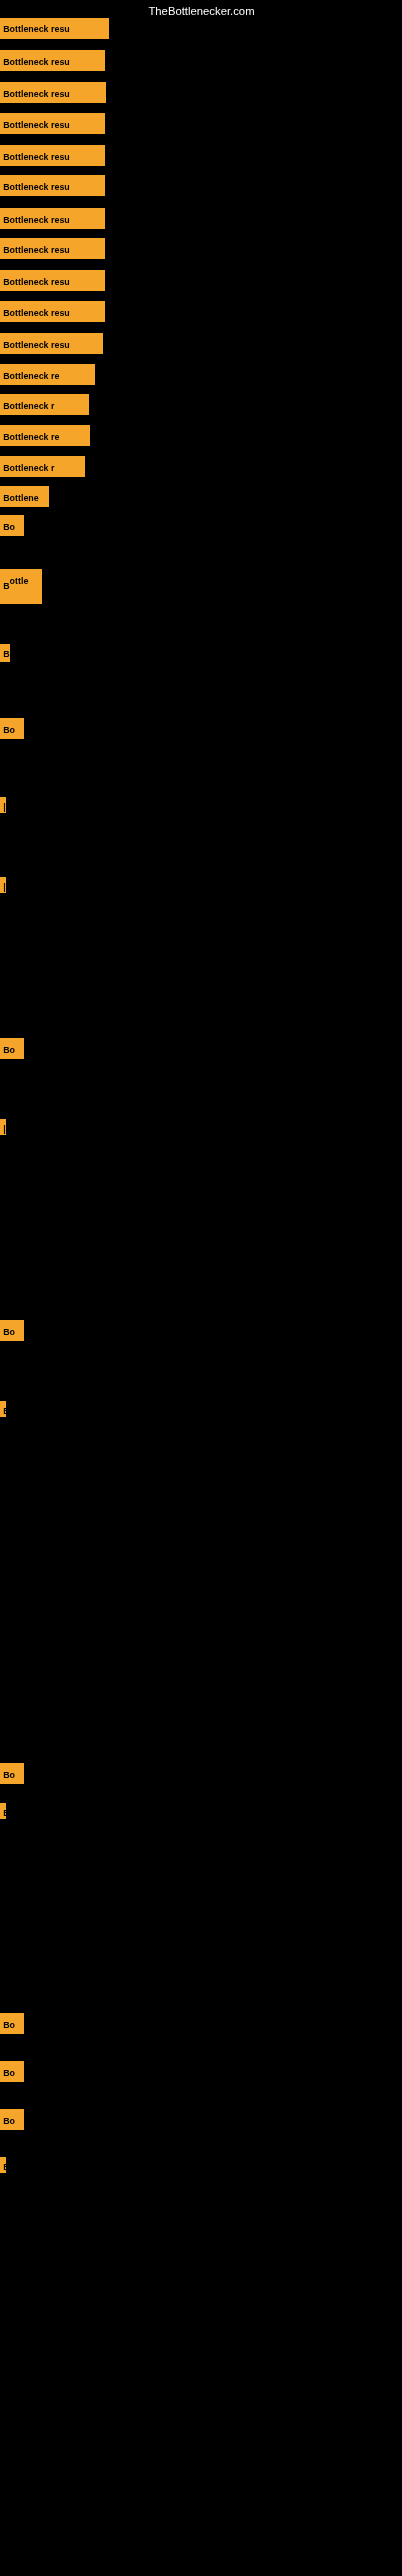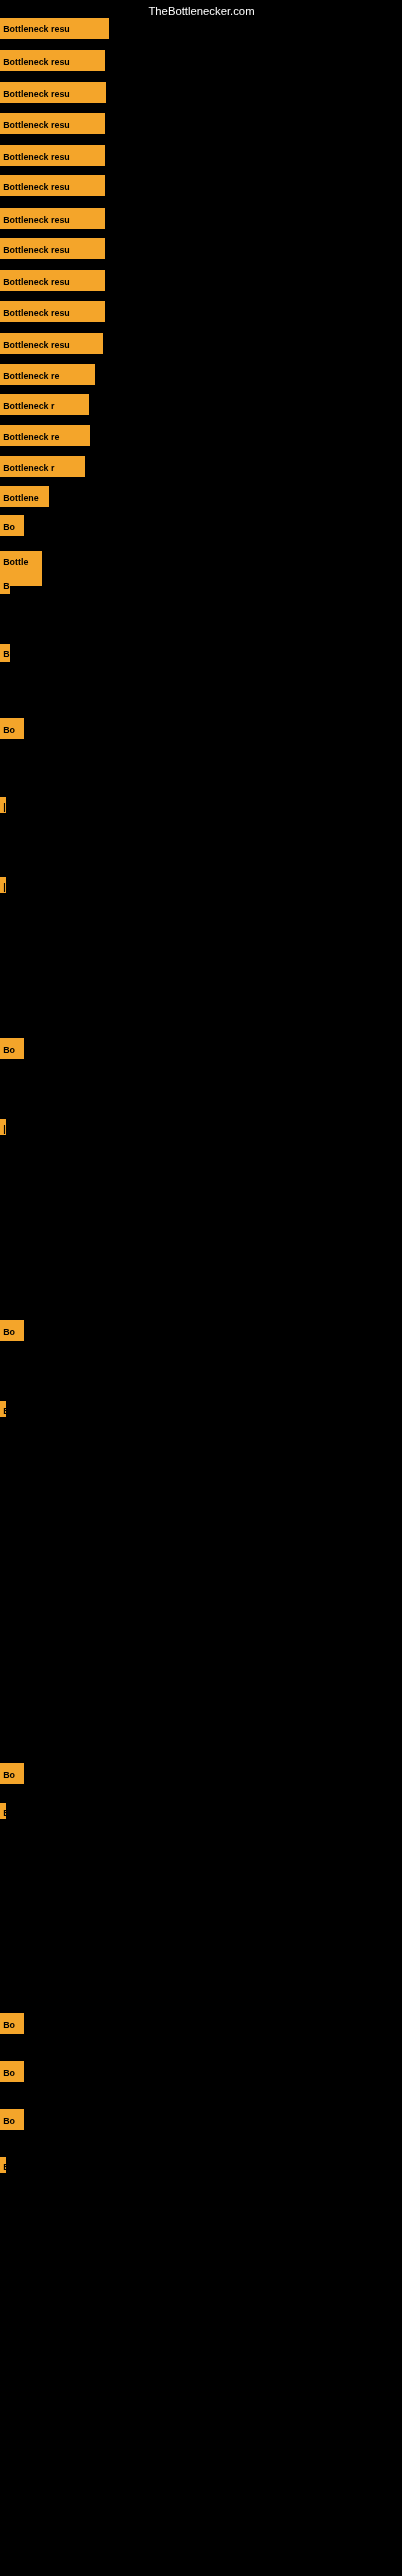--- a/index.html
+++ b/index.html
@@ -16,21 +16,20 @@
       font-size: 11.3px;
       padding: 4.8px 0;
       position: absolute;
       width: 100%;
       top: 0;
     }
     .bar-container {
       position: absolute;
       left: 0;
       display: flex;
-      align-items: center;
     }
     .bar-label {
       background: #f4a52a;
       color: #000;
       font-size: 8.9px;
       font-weight: bold;
       padding: 1.6px 3.2px;
       white-space: nowrap;
       overflow: hidden;
     }

